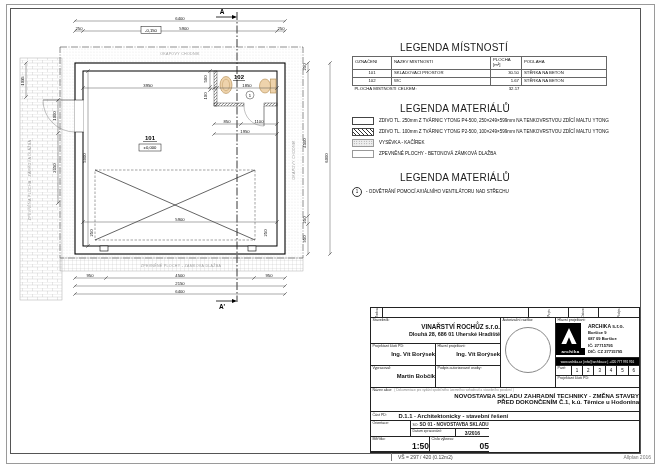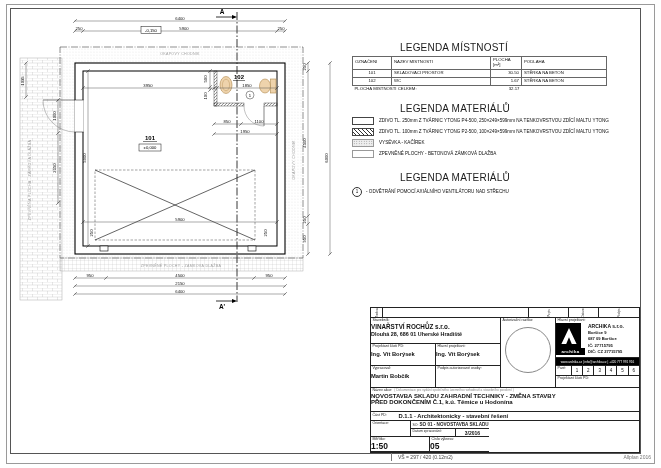--- a/index.html
+++ b/index.html
@@ -31,21 +31,21 @@
   .mat-text{font-size:4.6px;line-height:1.1;}
   .sym-row{display:flex;align-items:center;margin-top:4px;}
   .sym-circle{width:8px;height:8px;border:0.6px solid #333;border-radius:50%;display:flex;
      align-items:center;justify-content:center;font-size:4.5px;margin-right:4px;flex:none;}
   
   #titleblock{left:370px;top:307px;width:270px;height:146px;border:1px solid #222;box-sizing:border-box;background:#fff;}
   .tb-row{display:flex;box-sizing:border-box;}
   .cell{box-sizing:border-box;border-right:0.8px solid #222;border-bottom:0.8px solid #222;position:relative;overflow:hidden;}
   .cell.last{border-right:none;}
   .tl{font-size:3.6px;color:#222;display:block;line-height:1.1;padding:0.5px 0 0 1.5px;text-align:left;}
-  .tv{font-weight:bold;text-align:left;}
+  .tv{font-weight:bold;text-align:right;}
   .vtext{display:inline-block;transform:rotate(-90deg);font-size:3px;color:#444;white-space:nowrap;}
   .logo-sq{width:25px;height:25px;background:#000;display:flex;align-items:center;justify-content:center;}
   .logo-bar{width:29px;height:7px;background:#000;color:#fff;font-size:4.4px;font-weight:bold;
      display:flex;align-items:center;justify-content:center;letter-spacing:.4px;}
   .contact-strip{background:#000;color:#fff;font-size:3.1px;display:flex;align-items:center;justify-content:center;height:100%;}
   .pare-box{width:11px;border-left:0.8px solid #222;display:flex;align-items:center;justify-content:center;font-size:4.5px;}
   #footer-left{left:398px;top:454px;font-size:5px;color:#444;}
   #footer-tick{left:391px;top:453px;width:1px;height:8px;background:#777;}
   #footer-right{right:10px;top:454px;font-size:5px;color:#777;}
 </style>

